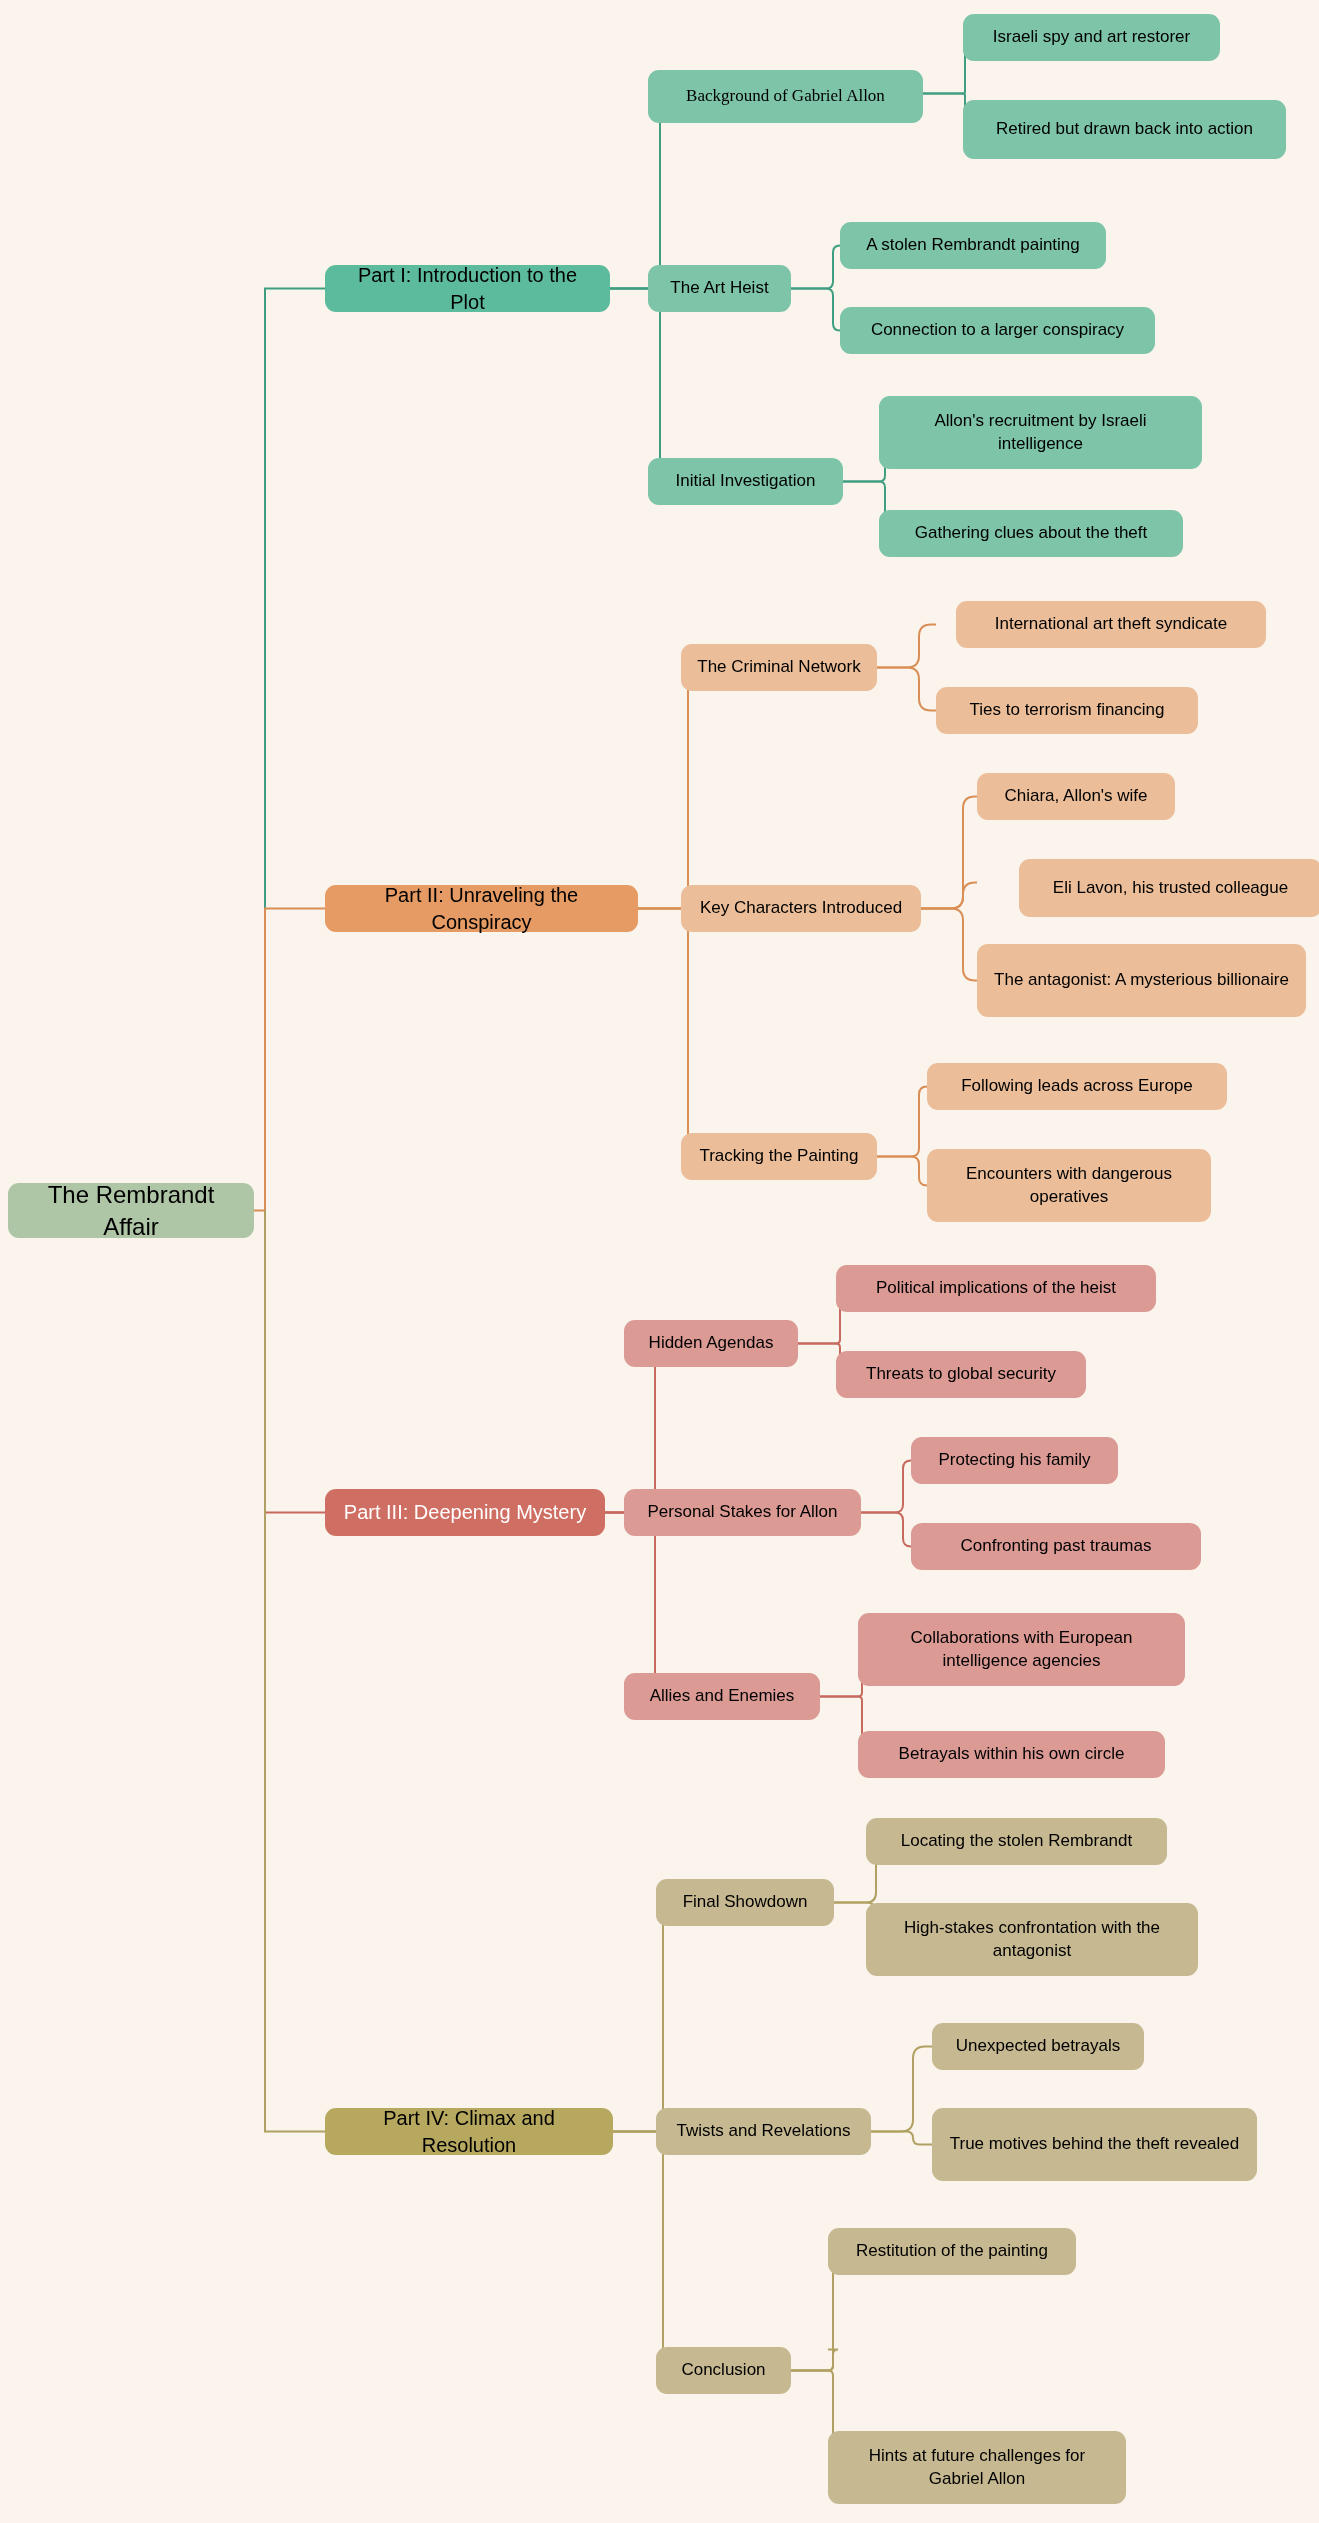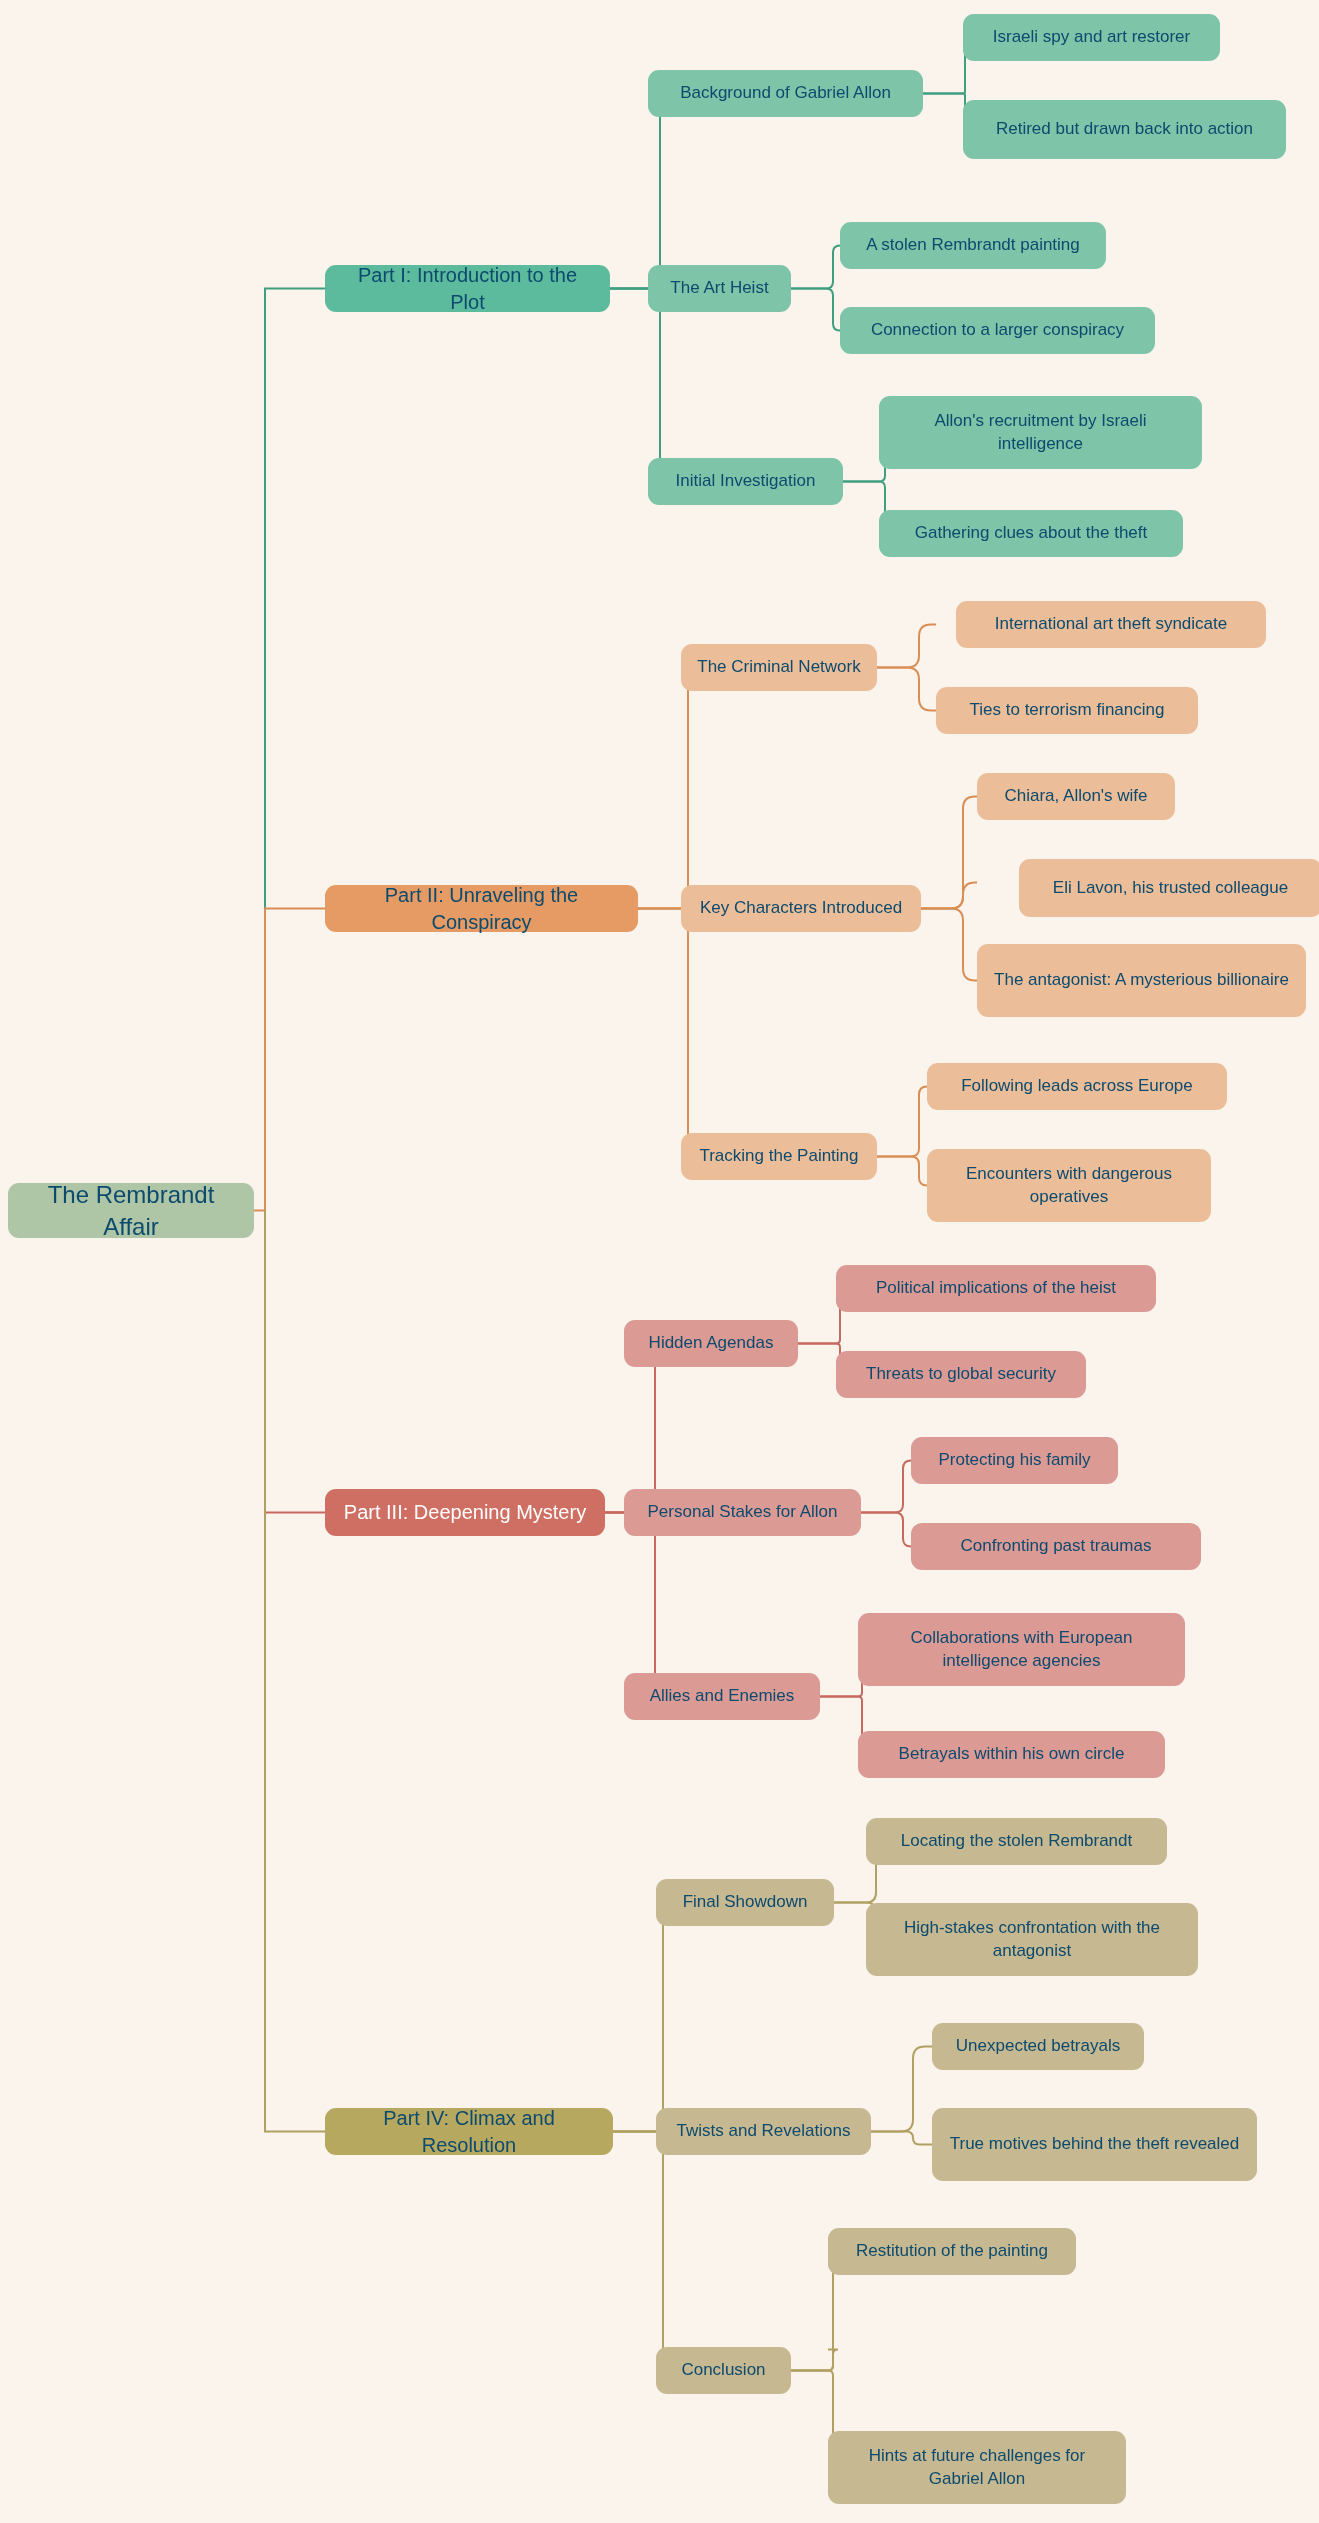--- a/index.html
+++ b/index.html
@@ -12,21 +12,21 @@
   #map{position:relative;width:1319px;height:2523px;}
   #wires{position:absolute;left:0;top:0;width:1319px;height:2523px;pointer-events:none;}
   .node{
     position:absolute;
     box-sizing:border-box;
     display:flex;
     align-items:center;
     justify-content:center;
     text-align:center;
     border-radius:11px;
-    color:#0c4a6e;
+    color:#000000;
     line-height:1.33;
     padding:6px 13px;
     white-space:pre-line;
   }
   .root{font-size:24px;}
   .lvl1{font-size:20px;}
   .lvl2{font-size:17px;}
   .lvl3{font-size:17px;}
   .white-text{color:#ffffff;}
 </style>
@@ -74,21 +74,21 @@
       <path d="M 613 2131.5 L 656 2131.5" fill="none" stroke="#b0a061" stroke-width="2"></path>
       <path d="M 871 2131.5 L 901 2131.5 Q 913 2131.5 913 2119.5 L 913 2058.5 Q 913 2046.5 925 2046.5 L 932 2046.5" fill="none" stroke="#b0a061" stroke-width="2"></path>
       <path d="M 871 2131.5 L 906.5 2131.5 Q 913 2131.5 913 2138 L 913 2138 Q 913 2144.5 919.5 2144.5 L 932 2144.5" fill="none" stroke="#b0a061" stroke-width="2"></path>
       <path d="M 613 2131.5 L 656 2131.5 Q 663 2131.5 663 2138.5 L 663 2363.5 Q 663 2370.5 670 2370.5 L 656 2370.5" fill="none" stroke="#b0a061" stroke-width="2"></path>
       <path d="M 791 2370.5 L 828 2370.5 Q 833 2370.5 833 2365.5 L 833 2256.5 Q 833 2251.5 838 2251.5 L 828 2251.5" fill="none" stroke="#b0a061" stroke-width="2"></path>
       <path d="M 791 2370.5 L 828 2370.5 Q 833 2370.5 833 2365.5 L 833 2354.5 Q 833 2349.5 838 2349.5 L 828 2349.5" fill="none" stroke="#b0a061" stroke-width="2"></path>
       <path d="M 791 2370.5 L 828 2370.5 Q 833 2370.5 833 2375.5 L 833 2462.5 Q 833 2467.5 838 2467.5 L 828 2467.5" fill="none" stroke="#b0a061" stroke-width="2"></path>
     </svg>
 <div class="node root" style="left: 8px; top: 1183px; width: 246px; height: 55px; background: rgb(174, 197, 166);">The Rembrandt Affair</div>
     <div class="node lvl1" style="left: 325px; top: 265px; width: 285px; height: 47px; background: rgb(92, 187, 156);">Part I: Introduction to the Plot</div>
-    <div class="node lvl2" style="left: 648px; top: 70px; width: 275px; height: 47px; background: rgb(125, 196, 168);">Background of Gabriel Allon</div>
+    <div class="node lvl2" style="left: 648px; top: 70px; width: 275px; height: 53px; background: rgb(125, 196, 168); font-family: Liberation Serif, serif;">Background of Gabriel Allon</div>
     <div class="node lvl3" style="left: 963px; top: 14px; width: 257px; height: 47px; background: rgb(125, 196, 168);">Israeli spy and art restorer</div>
     <div class="node lvl3" style="left: 963px; top: 100px; width: 323px; height: 59px; background: rgb(125, 196, 168);">Retired but drawn back into action</div>
     <div class="node lvl2" style="left: 648px; top: 265px; width: 143px; height: 47px; background: rgb(125, 196, 168);">The Art Heist</div>
     <div class="node lvl3" style="left: 840px; top: 222px; width: 266px; height: 47px; background: rgb(125, 196, 168);">A stolen Rembrandt painting</div>
     <div class="node lvl3" style="left: 840px; top: 307px; width: 315px; height: 47px; background: rgb(125, 196, 168);">Connection to a larger conspiracy</div>
     <div class="node lvl2" style="left: 648px; top: 458px; width: 195px; height: 47px; background: rgb(125, 196, 168);">Initial Investigation</div>
     <div class="node lvl3" style="left: 879px; top: 396px; width: 323px; height: 73px; background: rgb(125, 196, 168);">Allon's recruitment by Israeli intelligence</div>
     <div class="node lvl3" style="left: 879px; top: 510px; width: 304px; height: 47px; background: rgb(125, 196, 168);">Gathering clues about the theft</div>
     <div class="node lvl1" style="left: 325px; top: 885px; width: 313px; height: 47px; background: rgb(229, 155, 99);">Part II: Unraveling the Conspiracy</div>
     <div class="node lvl2" style="left: 681px; top: 644px; width: 196px; height: 47px; background: rgb(235, 190, 153);">The Criminal Network</div>

